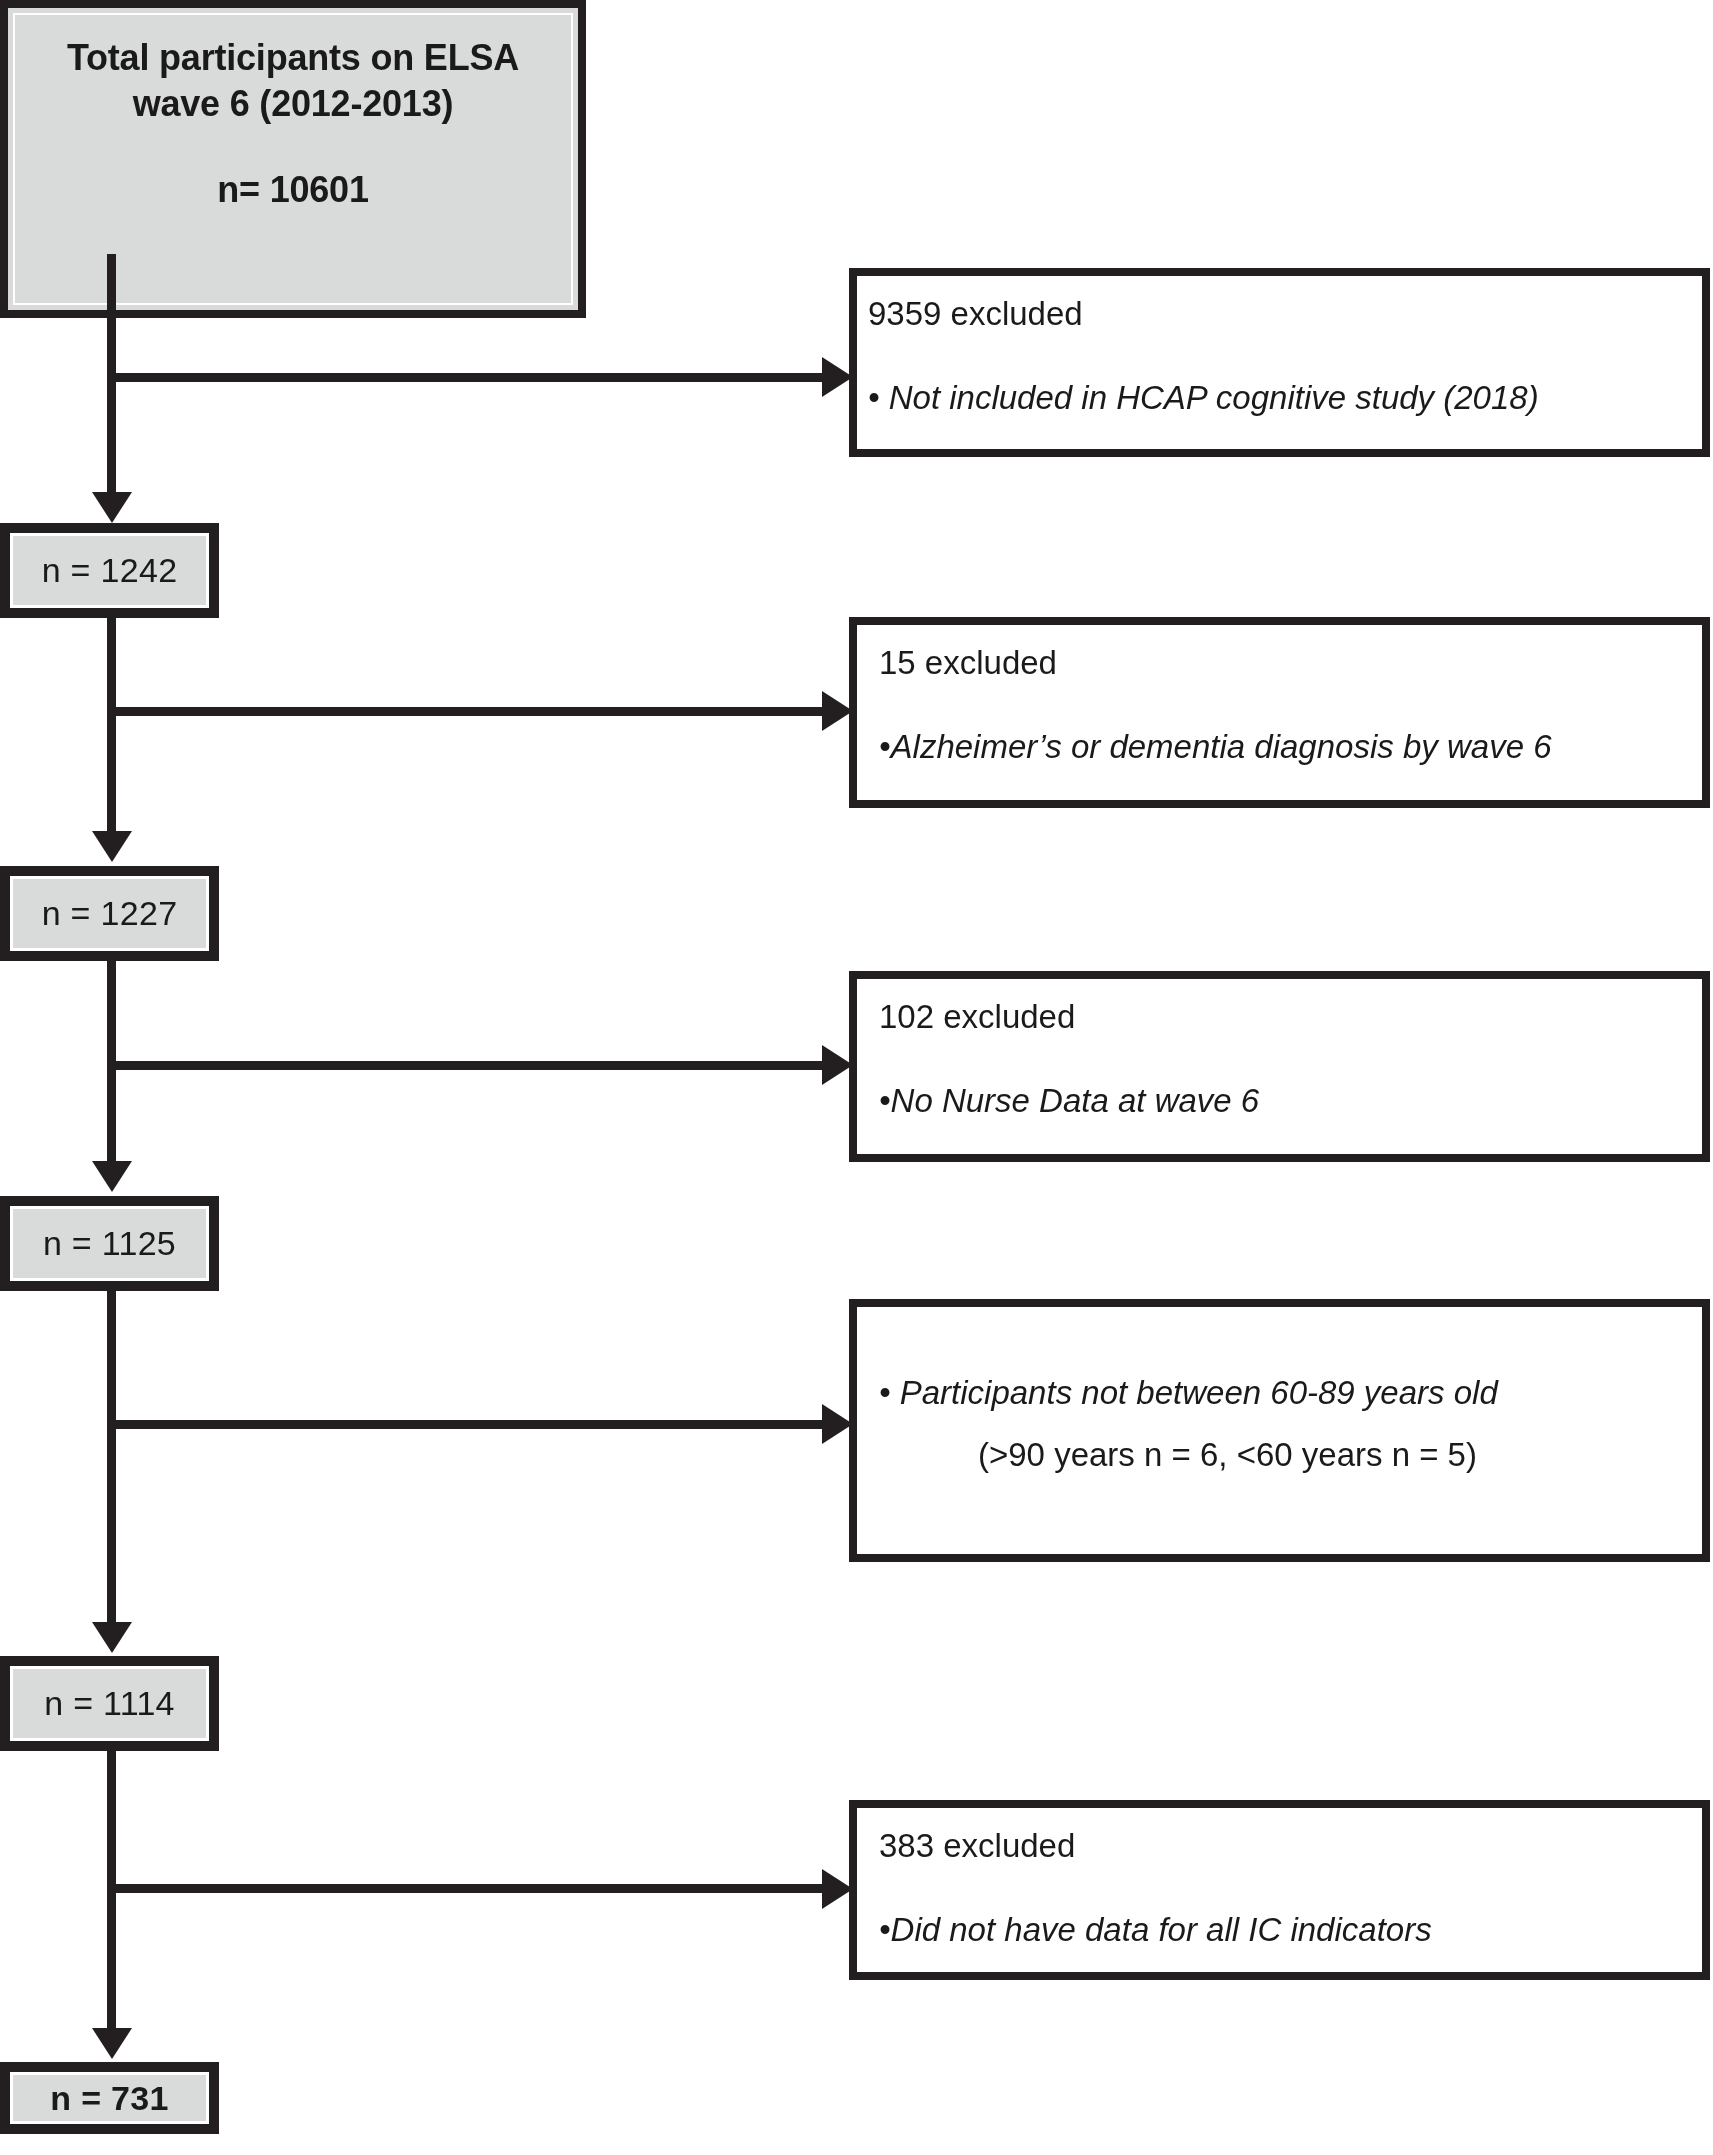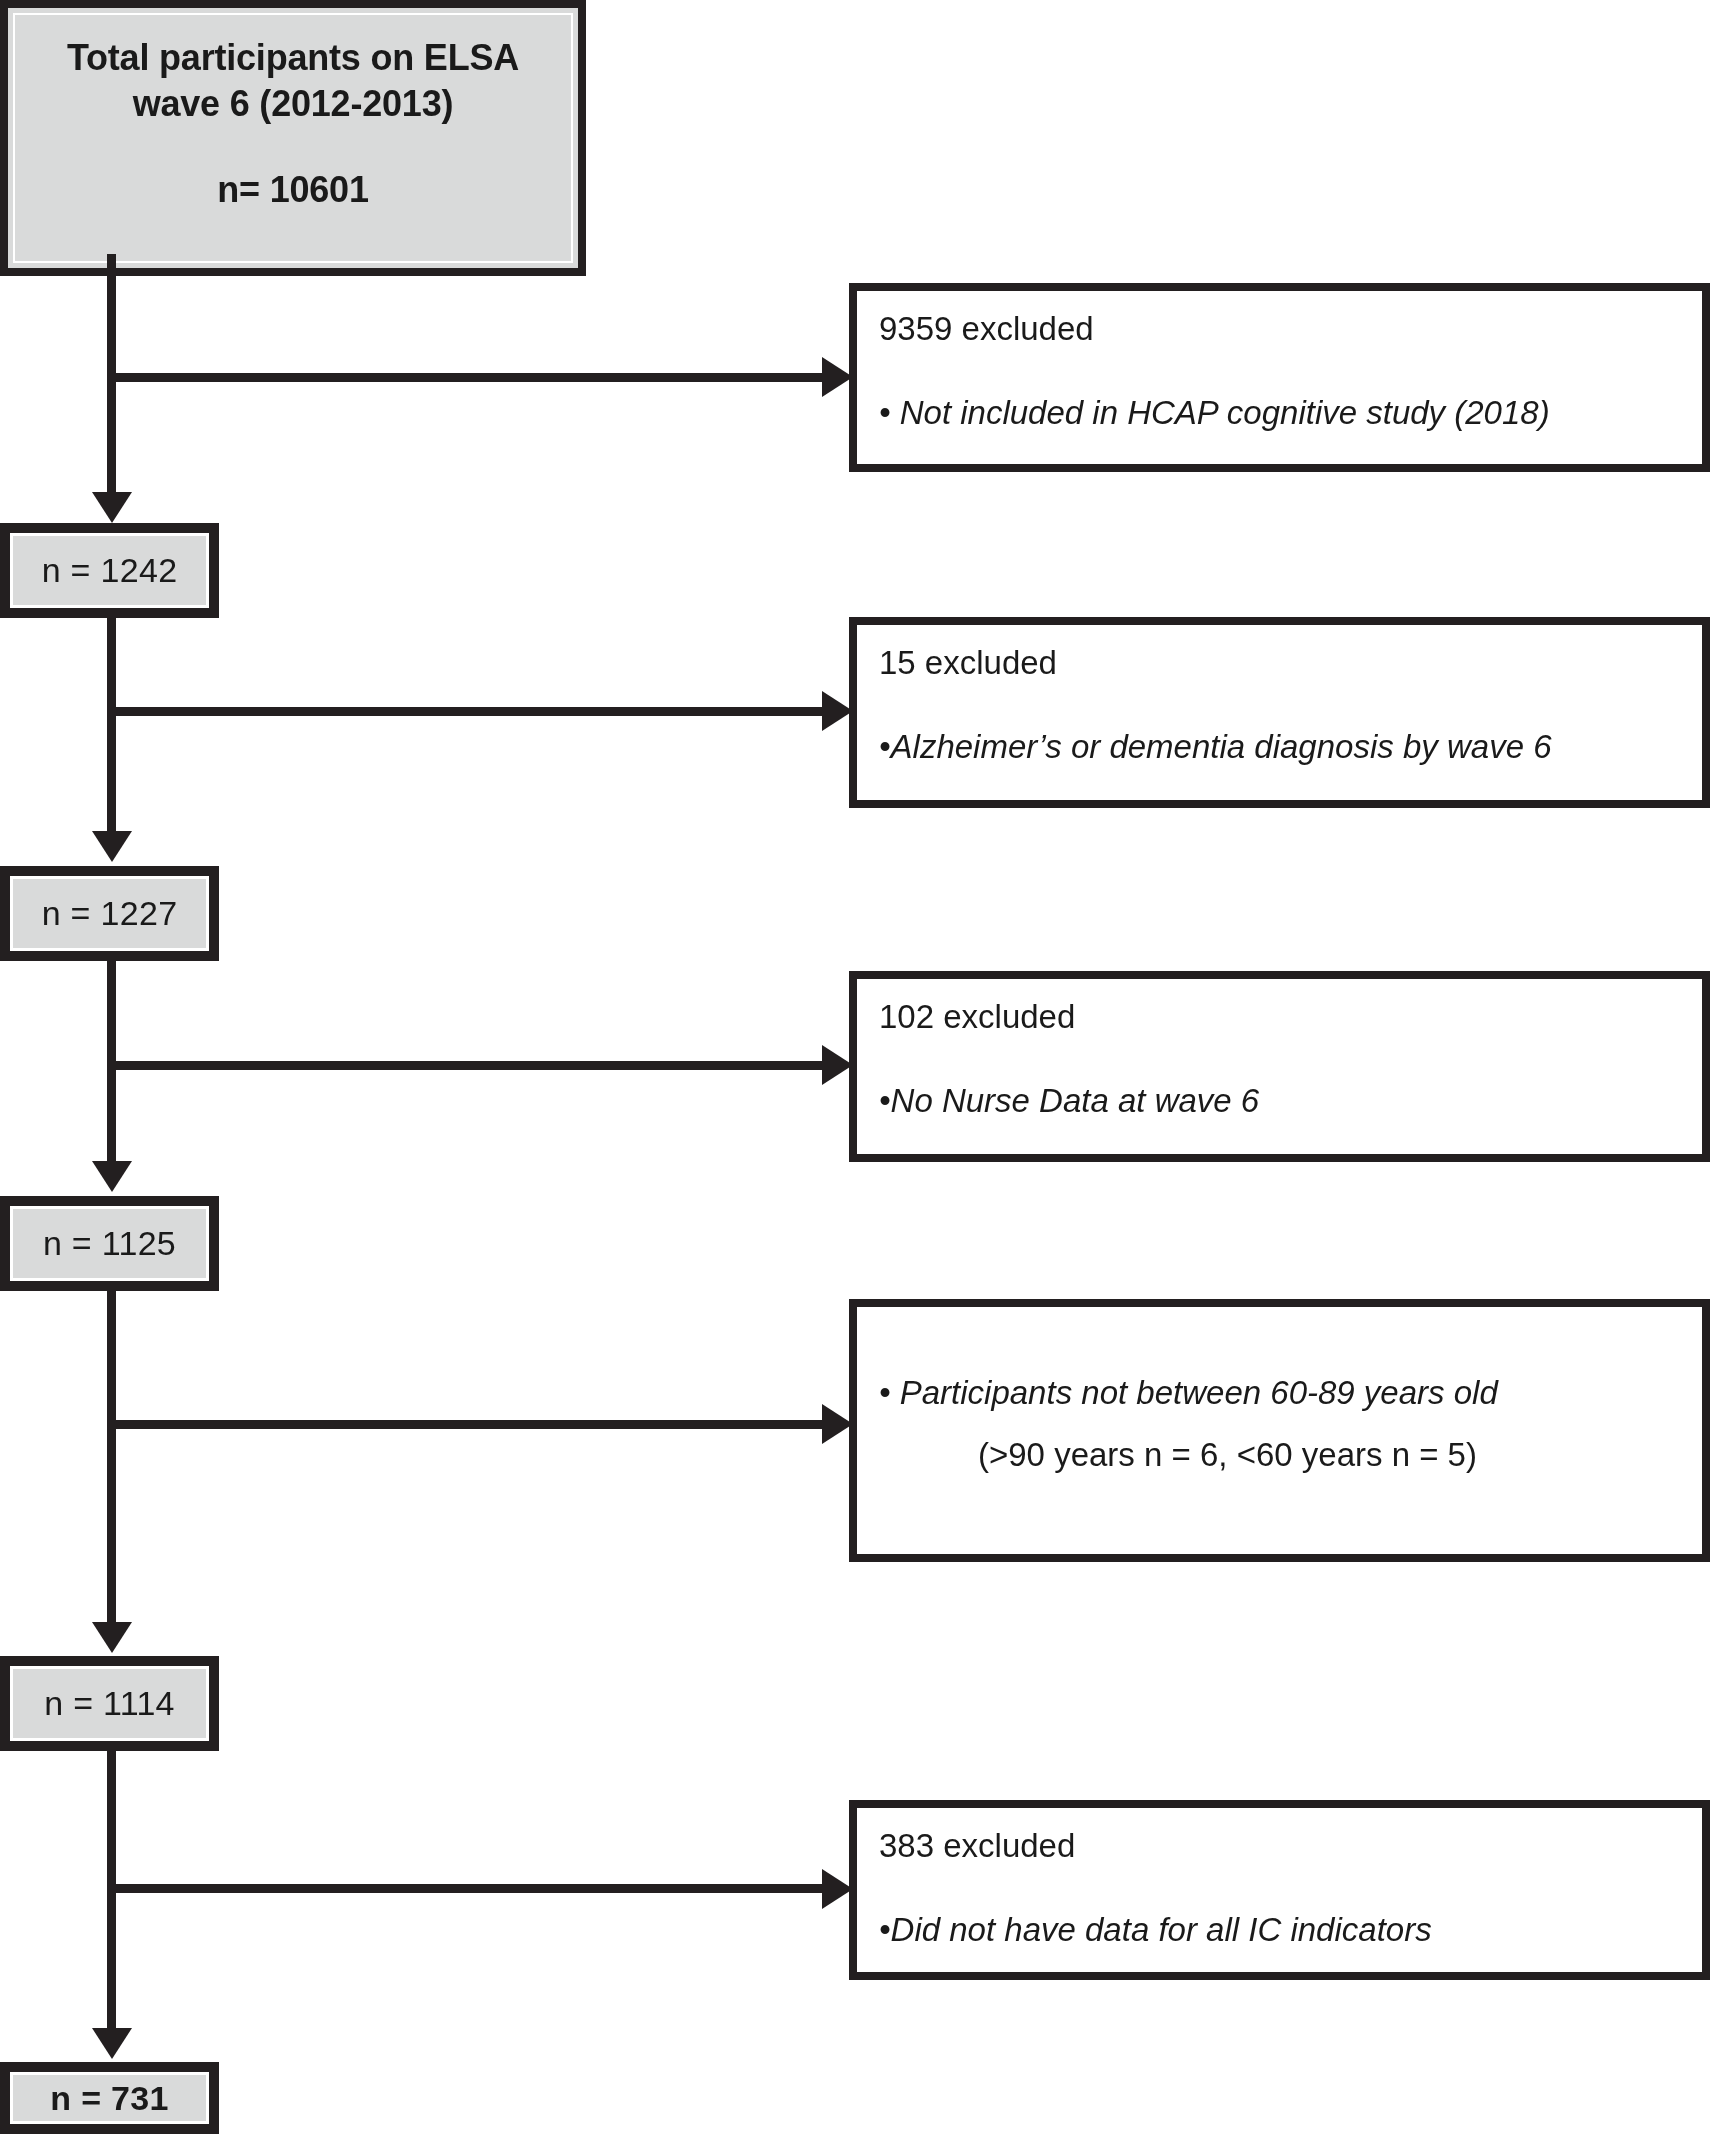--- a/index.html
+++ b/index.html
@@ -36,21 +36,21 @@
     flex-direction: column;
     align-items: center;
     justify-content: flex-start;
   }
 
   
   #head-box {
     left: 0px;
     top: 0px;
     width: 586px;
-    height: 276px;
+    height: 318px;
   }
   #head-box .box-inner {
     justify-content: flex-start;
     padding-top: 20px;
   }
   .head-line {
     font-size: 36px;
     font-weight: bold;
     color: #1a1a1a;
     line-height: 1.28;
@@ -173,21 +173,21 @@
       <div class="head-n">n= 10601</div>
     </div>
   </div>
 
   <div class="vline" style="left:107px; top:254px; height:242px;"></div>
   <div class="arrow-down" style="left:92px; top:492px;"></div>
 
   <div class="hline" style="left:107px; top:373px; width:725px;"></div>
   <div class="arrow-right" style="left:822px; top:357px;"></div>
 
-  <div class="exbox" style="top:283px; height:189px;">
+  <div class="exbox" style="top:268px; height:189px;padding-left:11px;">
     <div class="ex-count">9359 excluded</div>
     <div class="ex-bullets">
       <span class="ex-item wide-bullet">• Not included in HCAP cognitive study (2018)</span>
     </div>
   </div>
 
   <div class="nbox" style="top:523px;">
     <div class="nbox-inner">
       <span class="nbox-label">n = 1242</span>
     </div>

